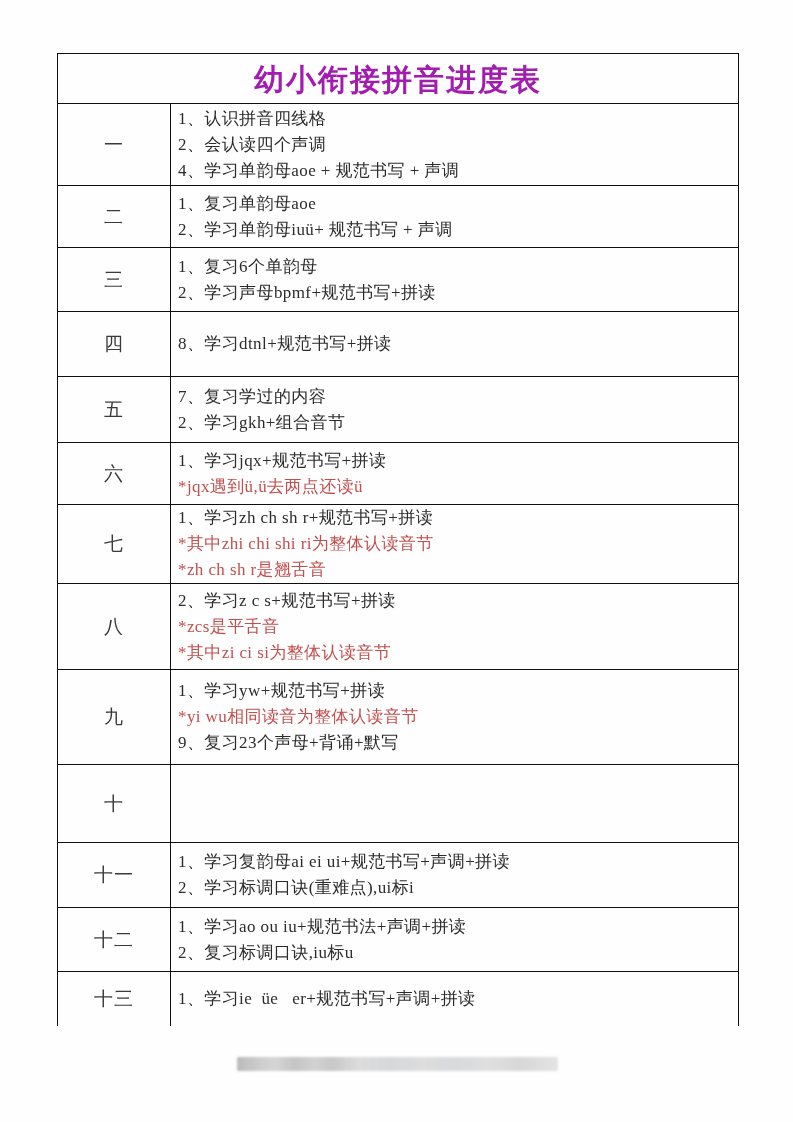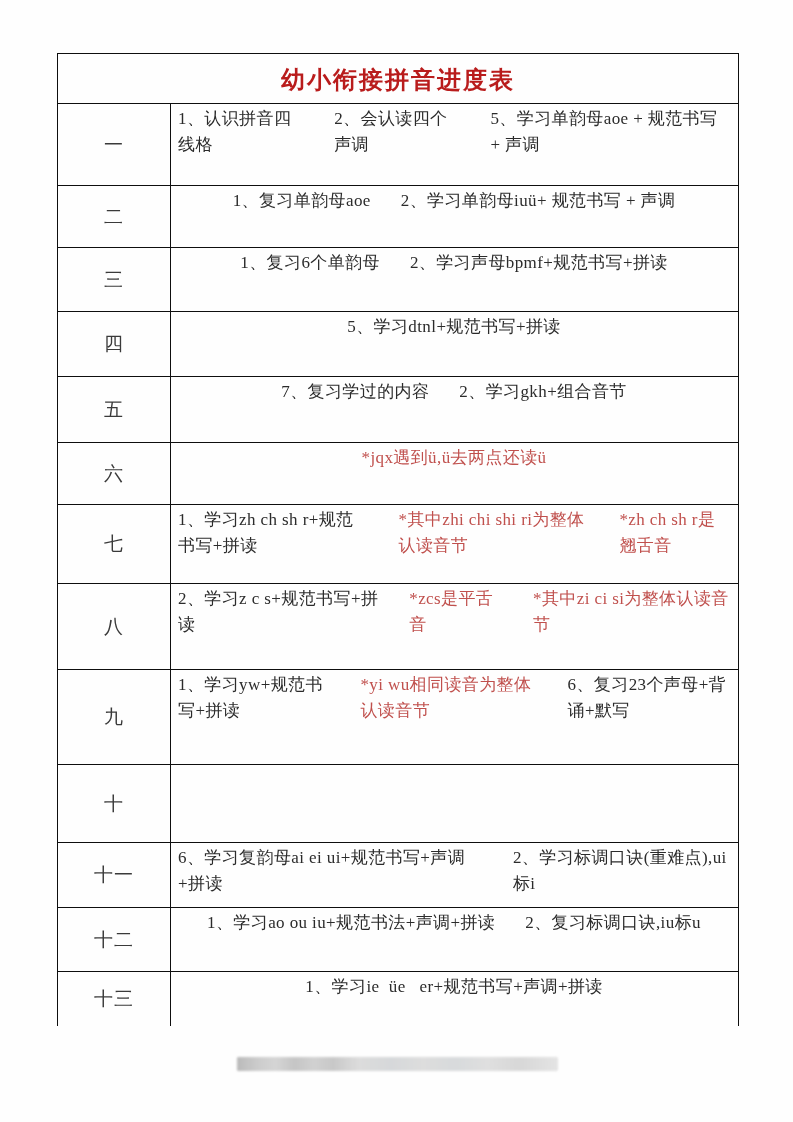--- a/index.html
+++ b/index.html
@@ -24,23 +24,23 @@
   .title-row {
     width: 100%;
     height: 51px;
     border: 1.5px solid #0e0e0e;
     display: flex;
     align-items: center;
     justify-content: center;
   }
   .title-row h1 {
     font-family: "DejaVu Sans", "Liberation Sans", sans-serif;
-    font-size: 24px;
+    font-size: 30px;
     font-weight: bold;
-    color: #b91c1c;
+    color: #a21caf;
     letter-spacing: 2px;
     line-height: 1;
     padding-top: 2px;
   }
   .rows { width: 100%; }
   .row {
     display: flex;
     border-left: 1.5px solid #0e0e0e;
     border-right: 1.5px solid #0e0e0e;
     border-bottom: 1.5px solid #0e0e0e;
@@ -66,23 +66,23 @@
     display: flex;
     align-items: center;
     justify-content: center;
     font-size: 19px;
     color: #3a3a3a;
     letter-spacing: 1px;
   }
   .content-cell {
     flex: 1;
     display: flex;
+    flex-direction: column;
     justify-content: center;
     padding: 2px 8px 2px 7px;
-    gap: 30px;
   }
   .line {
     font-size: 17px;
     line-height: 26px;
     color: var(--ink, #2b2b2b);
     white-space: pre-wrap;
     letter-spacing: 0.4px;
   }
   .line.red { color: var(--accent-red, #c0504d); }
   .watermark-bar {
@@ -108,53 +108,54 @@
     <div class="title-row">
       <h1>幼小衔接拼音进度表</h1>
     </div>
 
     <div class="rows">
         <div class="row">
           <div class="num-cell">一</div>
           <div class="content-cell">
             <div class="line">1、认识拼音四线格</div>
             <div class="line">2、会认读四个声调</div>
-            <div class="line">5、学习单韵母aoe + 规范书写 + 声调</div>
+            <div class="line">4、学习单韵母aoe + 规范书写 + 声调</div>
           </div>
         </div>
         <div class="row">
           <div class="num-cell">二</div>
           <div class="content-cell">
             <div class="line">1、复习单韵母aoe</div>
             <div class="line">2、学习单韵母iuü+ 规范书写 + 声调</div>
           </div>
         </div>
         <div class="row">
           <div class="num-cell">三</div>
           <div class="content-cell">
             <div class="line">1、复习6个单韵母</div>
             <div class="line">2、学习声母bpmf+规范书写+拼读</div>
           </div>
         </div>
         <div class="row">
           <div class="num-cell">四</div>
           <div class="content-cell">
-            <div class="line">5、学习dtnl+规范书写+拼读</div>
+            <div class="line">8、学习dtnl+规范书写+拼读</div>
           </div>
         </div>
         <div class="row">
           <div class="num-cell">五</div>
           <div class="content-cell">
             <div class="line">7、复习学过的内容</div>
             <div class="line">2、学习gkh+组合音节</div>
           </div>
         </div>
         <div class="row">
           <div class="num-cell">六</div>
           <div class="content-cell">
+            <div class="line">1、学习jqx+规范书写+拼读</div>
             <div class="line red">*jqx遇到ü,ü去两点还读ü</div>
           </div>
         </div>
         <div class="row">
           <div class="num-cell">七</div>
           <div class="content-cell">
             <div class="line">1、学习zh ch sh r+规范书写+拼读</div>
             <div class="line red">*其中zhi chi shi ri为整体认读音节</div>
             <div class="line red">*zh ch sh r是翘舌音</div>
           </div>
@@ -165,30 +166,30 @@
             <div class="line">2、学习z c s+规范书写+拼读</div>
             <div class="line red">*zcs是平舌音</div>
             <div class="line red">*其中zi ci si为整体认读音节</div>
           </div>
         </div>
         <div class="row">
           <div class="num-cell">九</div>
           <div class="content-cell">
             <div class="line">1、学习yw+规范书写+拼读</div>
             <div class="line red">*yi wu相同读音为整体认读音节</div>
-            <div class="line">6、复习23个声母+背诵+默写</div>
+            <div class="line">9、复习23个声母+背诵+默写</div>
           </div>
         </div>
         <div class="row">
           <div class="num-cell">十</div>
         </div>
         <div class="row">
           <div class="num-cell">十一</div>
           <div class="content-cell">
-            <div class="line">6、学习复韵母ai ei ui+规范书写+声调+拼读</div>
+            <div class="line">1、学习复韵母ai ei ui+规范书写+声调+拼读</div>
             <div class="line">2、学习标调口诀(重难点),ui标i</div>
           </div>
         </div>
         <div class="row">
           <div class="num-cell">十二</div>
           <div class="content-cell">
             <div class="line">1、学习ao ou iu+规范书法+声调+拼读</div>
             <div class="line">2、复习标调口诀,iu标u</div>
           </div>
         </div>

